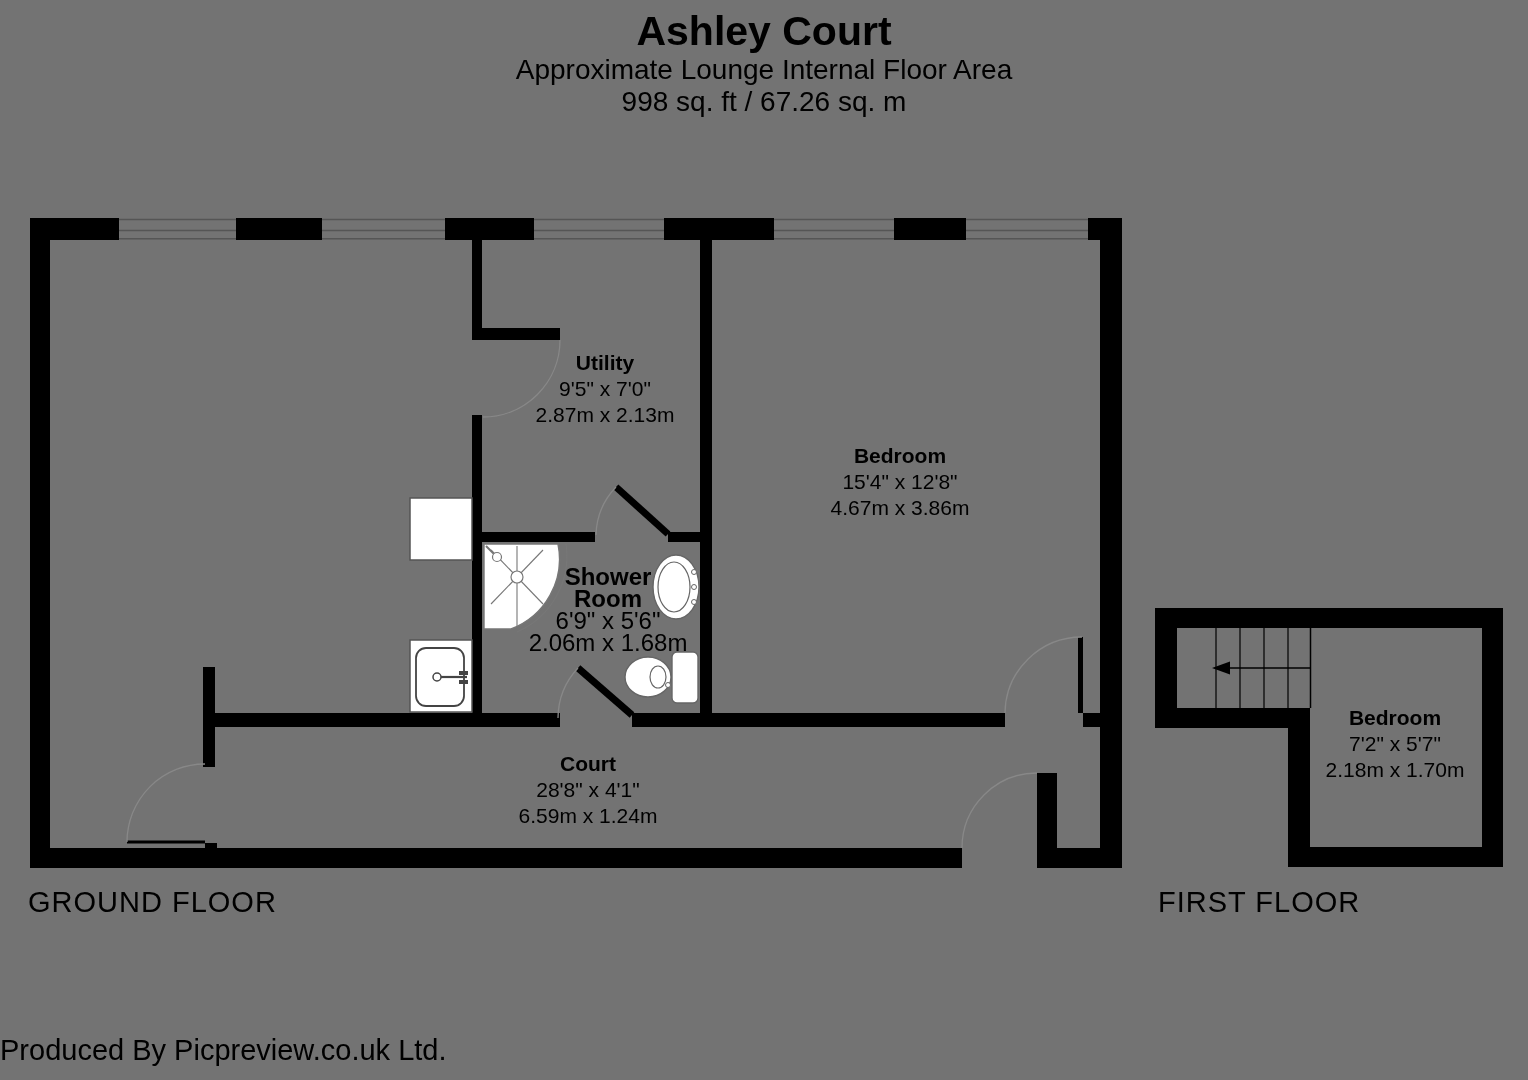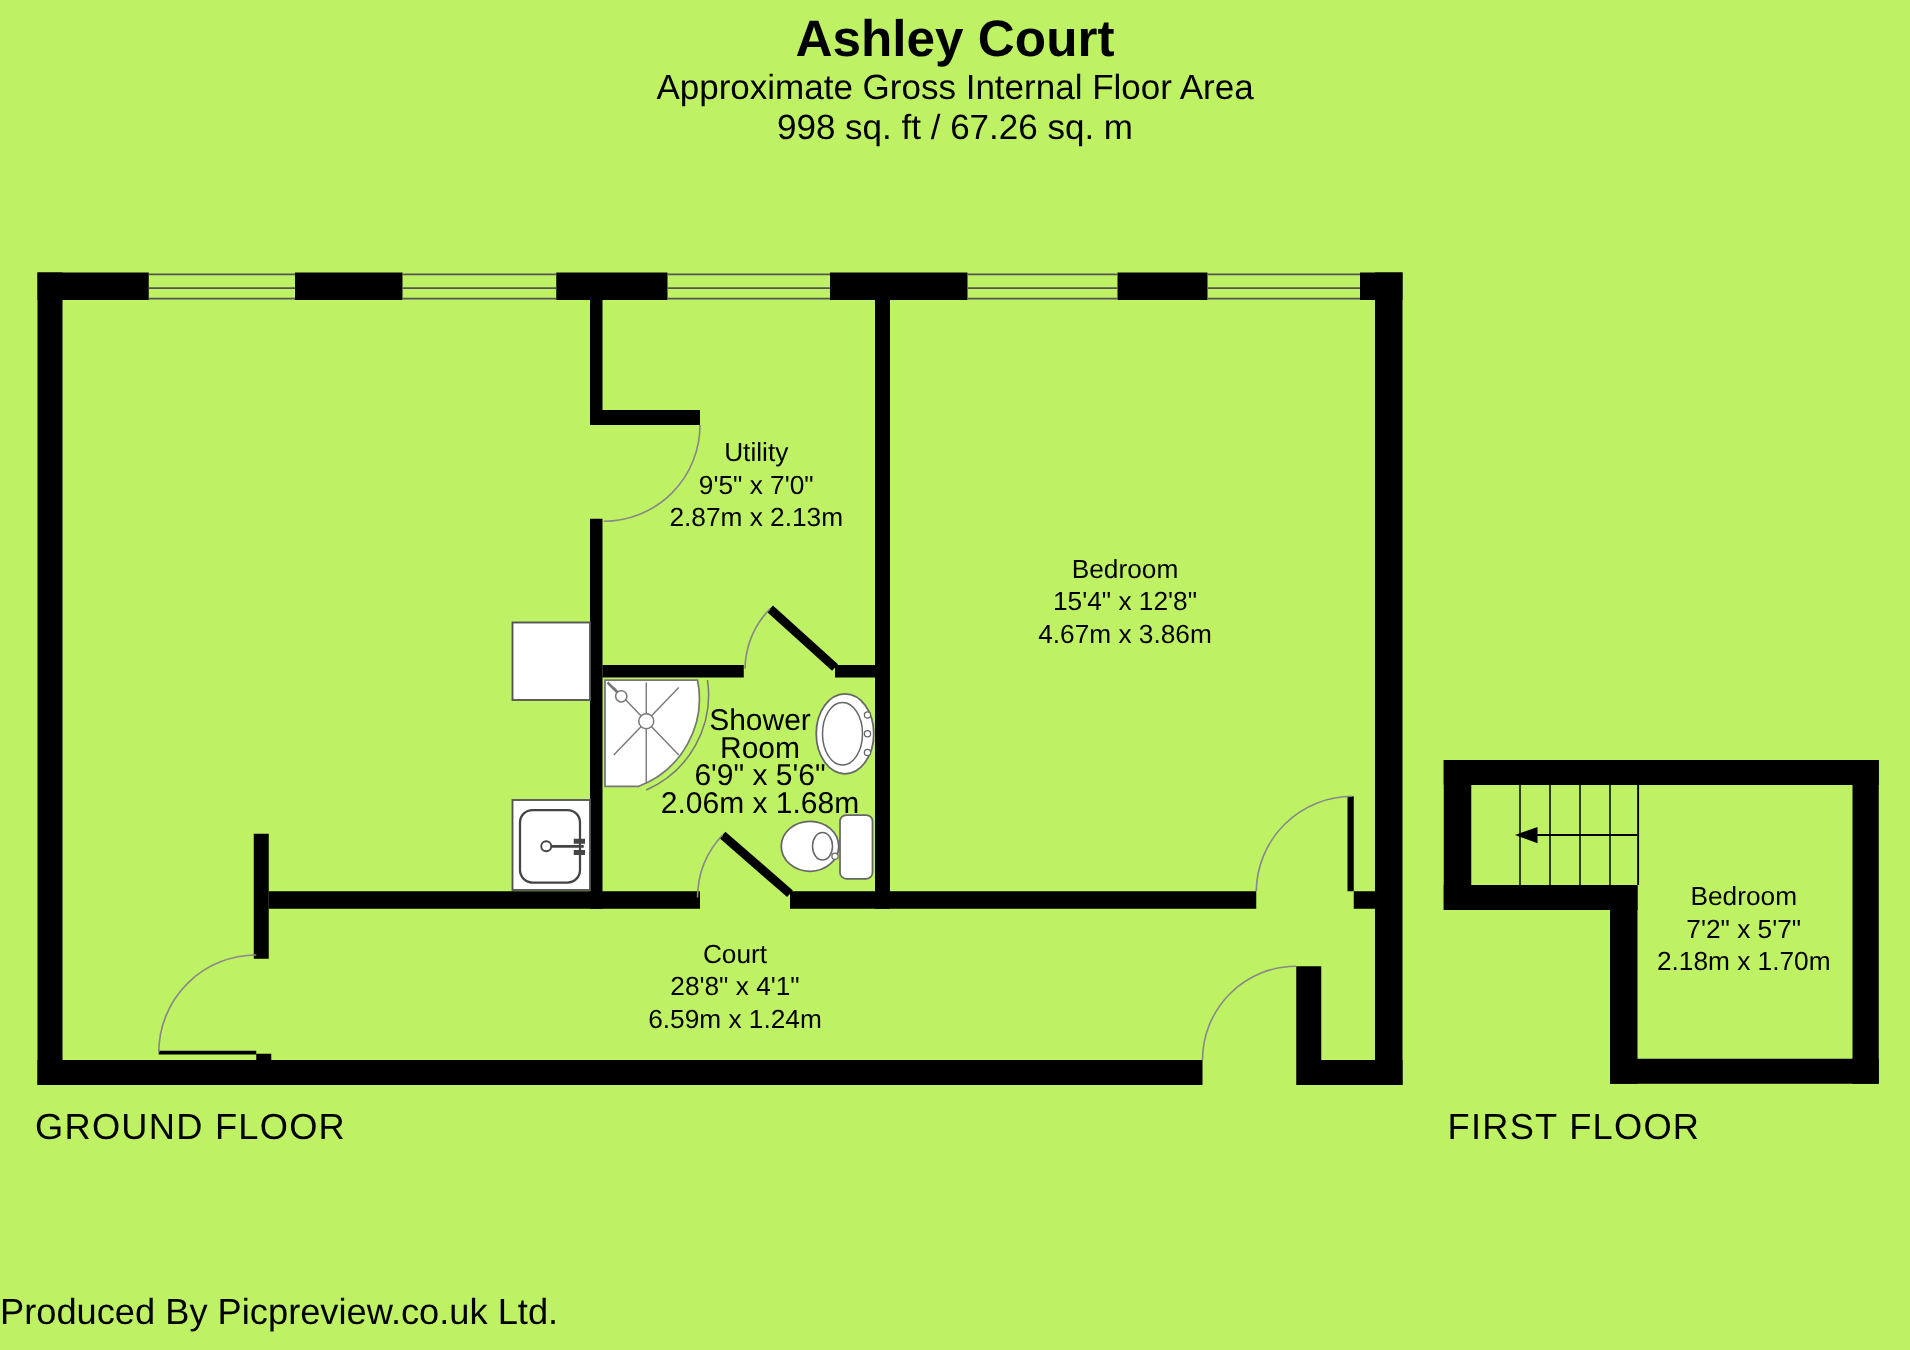--- a/index.html
+++ b/index.html
@@ -1,39 +1,39 @@
 <!DOCTYPE html>
 <html><head>
 <meta charset="utf-8">
 <style>
   html,body{margin:0;padding:0;background:#fff;}
   .canvas{
-    position:relative;width:1528px;height:1080px;background:#bef264;
+    position:relative;width:1528px;height:1080px;background:#737373;
     font-family:"Liberation Sans","DejaVu Sans",sans-serif;color:#000;overflow:hidden;
   }
   .header{position:absolute;top:8px;left:0;width:100%;text-align:center;}
   .header .title{font-size:41px;font-weight:bold;line-height:46px;}
   .header .subtitle{font-size:28px;line-height:32px;}
   .header .area{font-size:28px;line-height:32px;}
   svg.plan{position:absolute;left:0;top:0;}
   .room-label{position:absolute;transform:translateX(-50%);text-align:center;white-space:nowrap;}
-  .room-label .rname{font-weight:normal;}
+  .room-label .rname{font-weight:bold;}
   .lbl-std{font-size:21px;line-height:26px;}
   .lbl-sm{font-size:24px;line-height:22px;}
   .floor-label{position:absolute;font-size:29px;letter-spacing:1px;}
   .footer{position:absolute;top:1034px;left:0;width:100%;font-size:29px;}
 </style>
 </head>
 <body>
 
 <div class="canvas">
 
   <div class="header">
     <div class="title">Ashley Court</div>
-    <div class="subtitle">Approximate Gross Internal Floor Area</div>
+    <div class="subtitle">Approximate Lounge Internal Floor Area</div>
     <div class="area">998 sq. ft / 67.26 sq. m</div>
   </div>
 
   <svg class="plan" width="1528" height="1080" viewBox="0 0 1528 1080">
 
     <g fill="#000000">
 
       <rect x="30" y="218" width="89" height="22"></rect>
       <rect x="236" y="218" width="86" height="22"></rect>
       <rect x="445" y="218" width="89" height="22"></rect>

